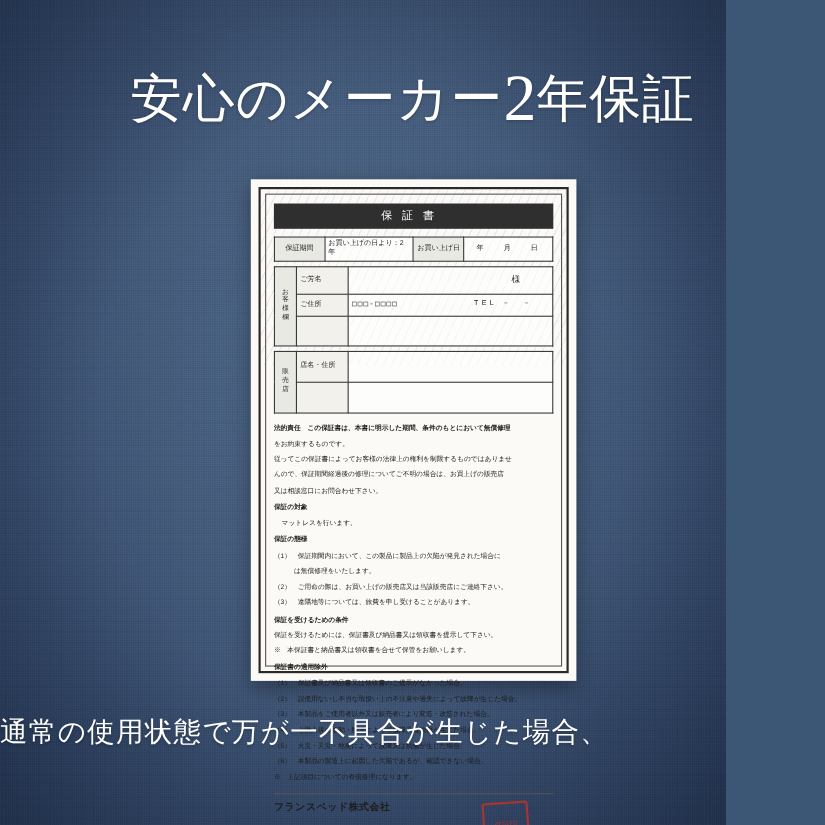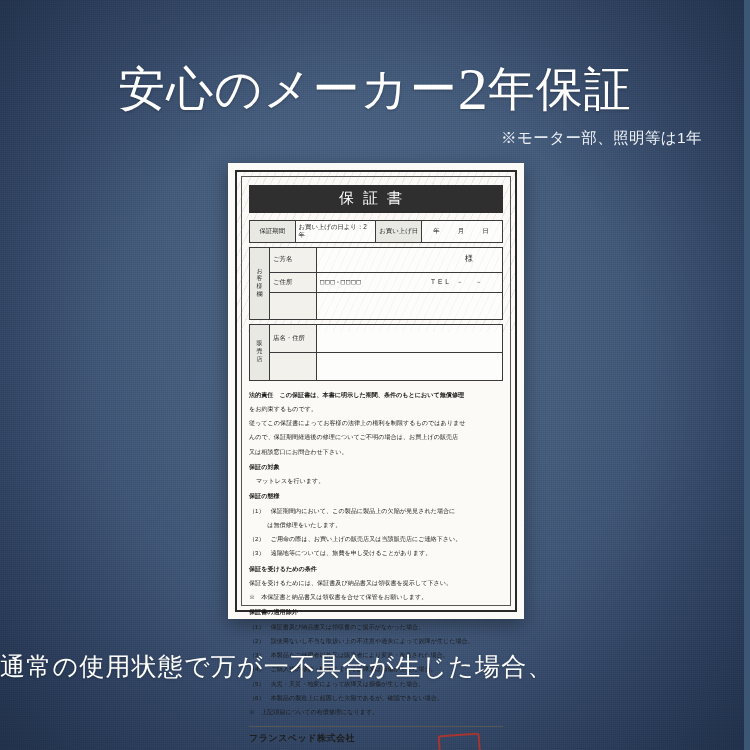--- a/index.html
+++ b/index.html
@@ -9,21 +9,21 @@
   body {
     width: 750px;
     height: 750px;
     overflow: hidden;
     font-family: "Liberation Serif", "DejaVu Serif", serif;
     background: #3c5775;
   }
 
   #page {
     position: relative;
-    width: 744px;
+    width: 660px;
     height: 750px;
     background:
       radial-gradient(ellipse at 50% 42%, #4d6888 0%, #42597a 42%, #33486a 78%, #2b3f60 100%);
     overflow: hidden;
   }
   
   #page::before {
     content: "";
     position: absolute;
     inset: 0;
@@ -124,21 +124,21 @@
     position: absolute;
     left: 0; top: 0; right: 0; height: 160px;
     background-image: repeating-linear-gradient(115deg, rgba(120,130,145,0.13) 0 1px, rgba(255,255,255,0) 1px 7px);
     pointer-events: none;
   }
 
   .title-bar {
     background: #2f2f2f;
     color: #fff;
     text-align: center;
-    font-size: 15px;
+    font-size: 10px;
     letter-spacing: 9px;
     padding: 4px 12px 5px 10px;
     margin: 2px 0 7px 0;
     font-family: "DejaVu Sans", sans-serif;
     position: relative;
     z-index: 2;
   }
 
   table.grid {
     width: 100%;
@@ -243,21 +243,20 @@
 </style>
 </head>
 <body>
 
 <div id="page">
 
   <div class="headline layer">
     <span>安心のメーカー</span><span class="big">2</span><span>年保証</span>
   </div>
 
-  <div class="note layer">※モーター部、照明等は1年</div>
 
   <div class="card layer">
     <div class="card-inner">
       <div class="card-inner2">
         <div class="wm"></div>
 
         <div class="title-bar">保証書</div>
 
         <table class="grid">
           <tbody>

